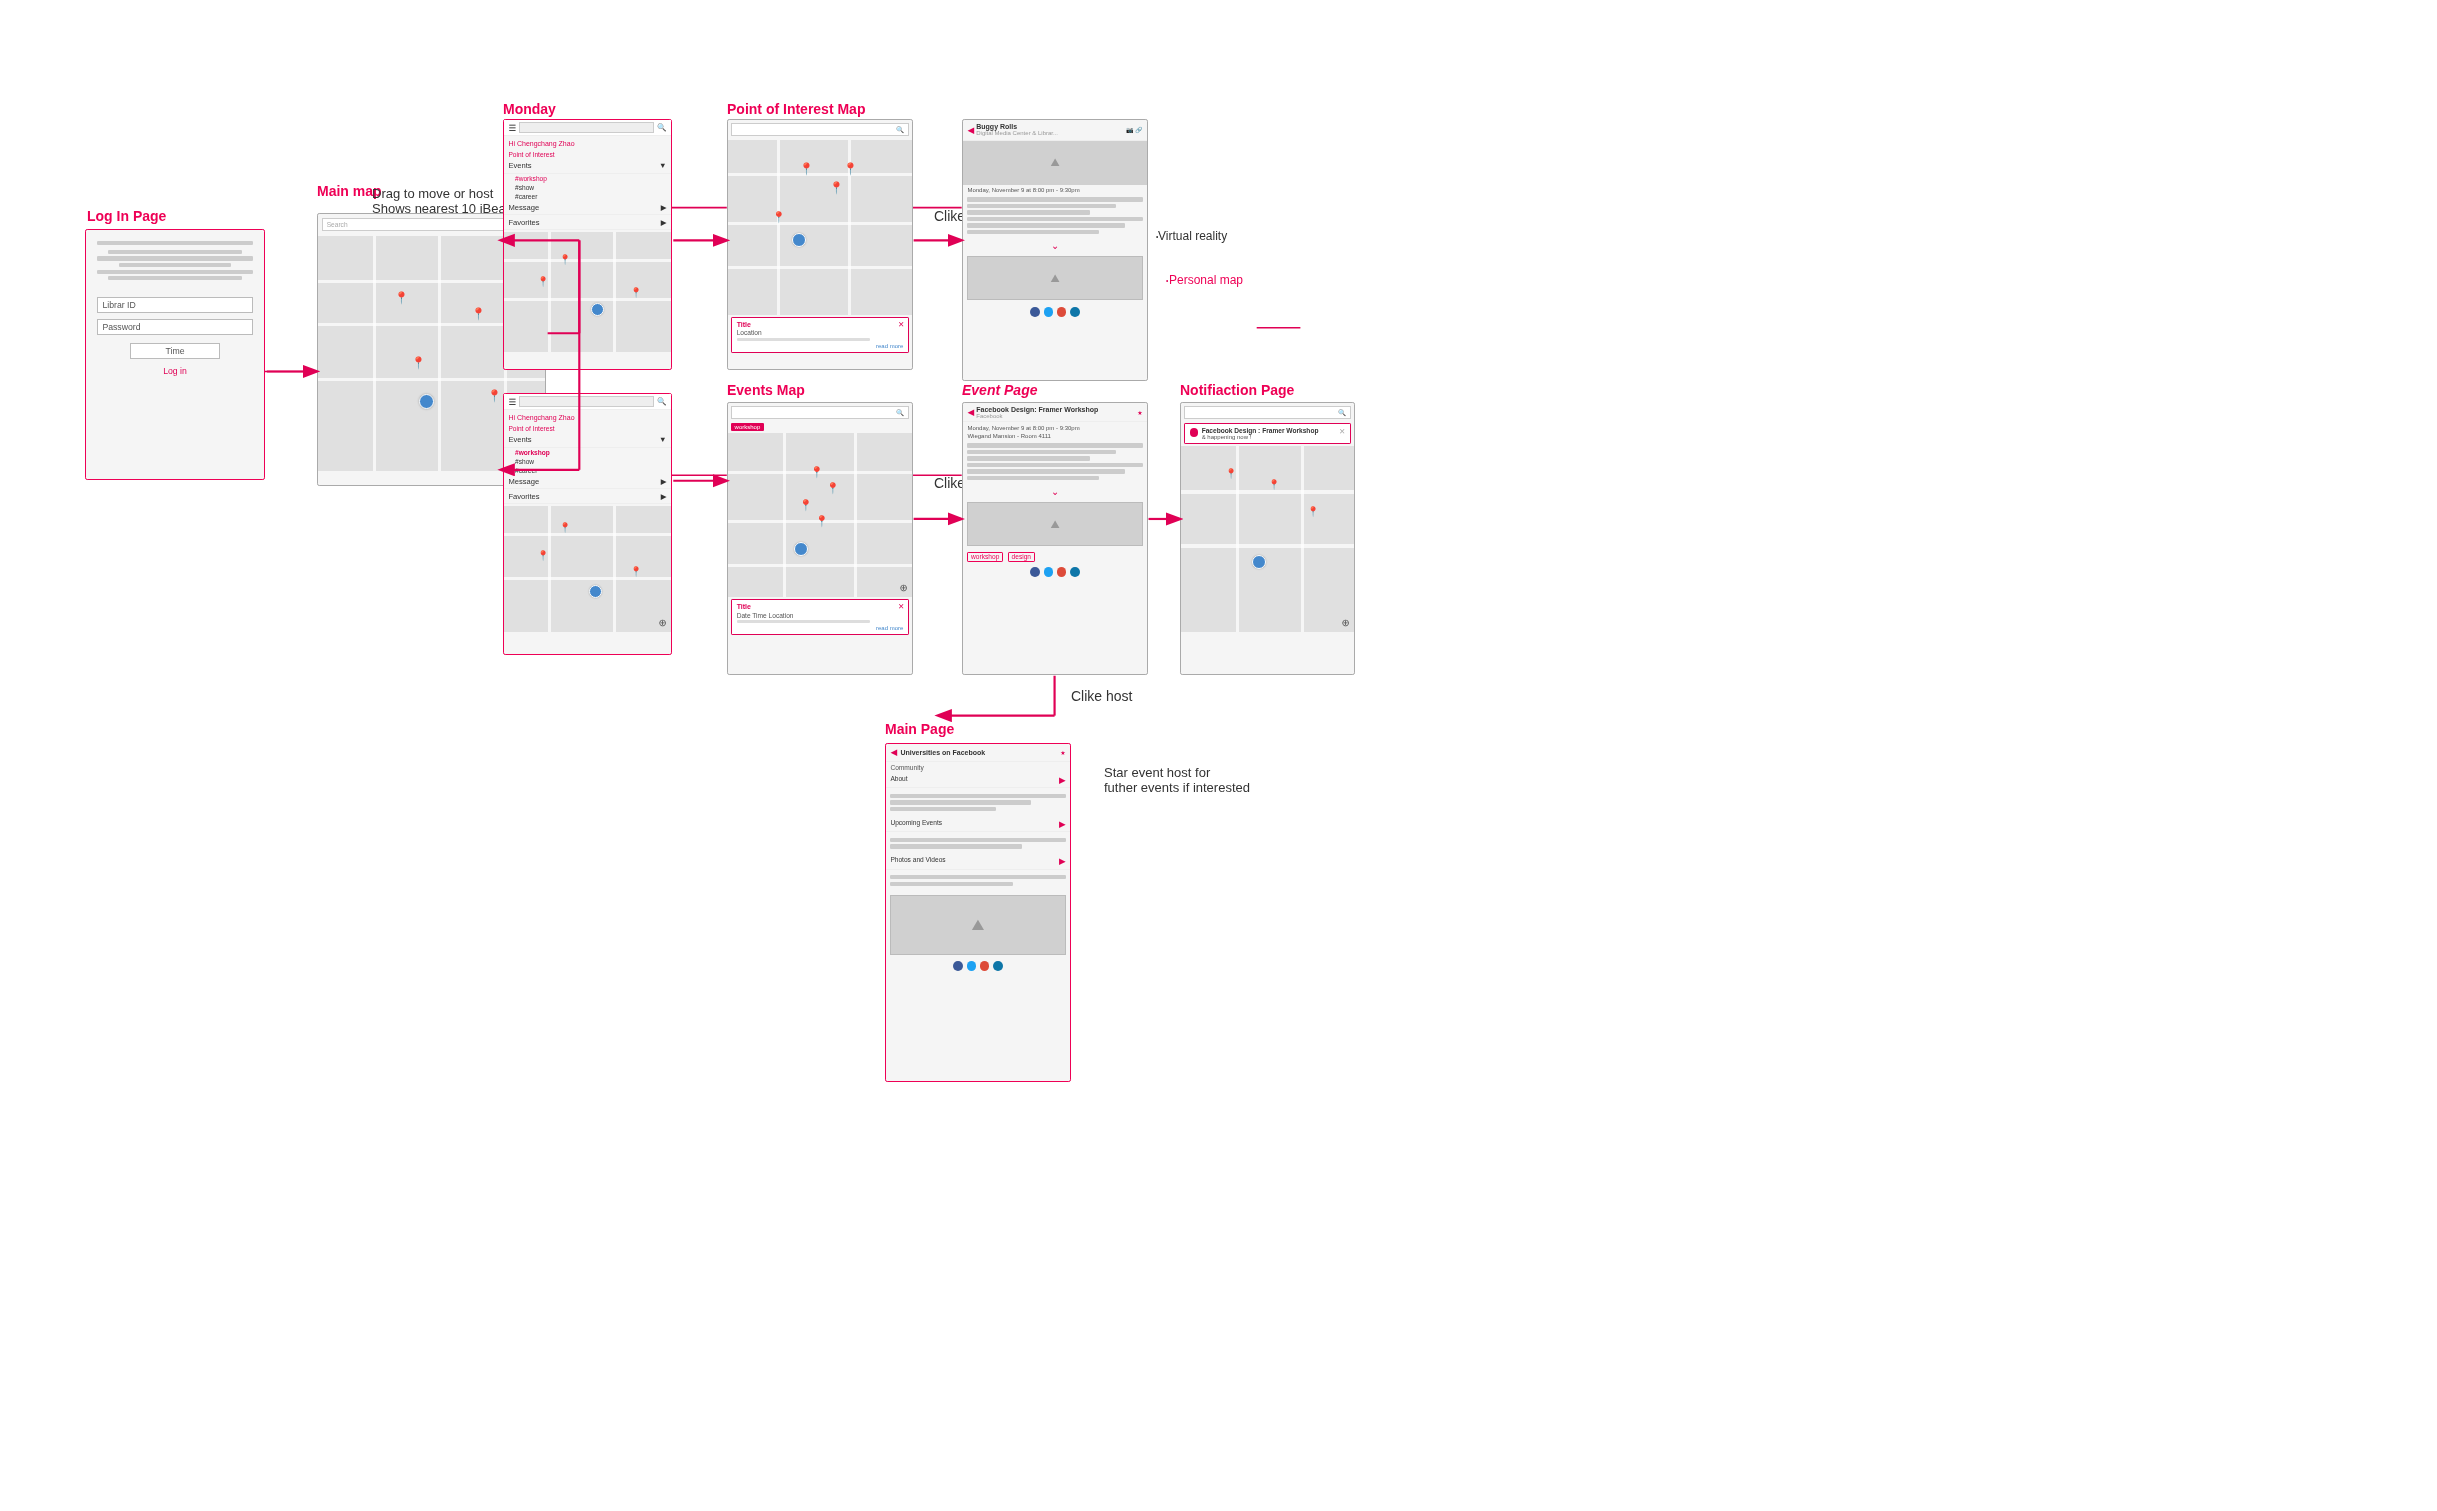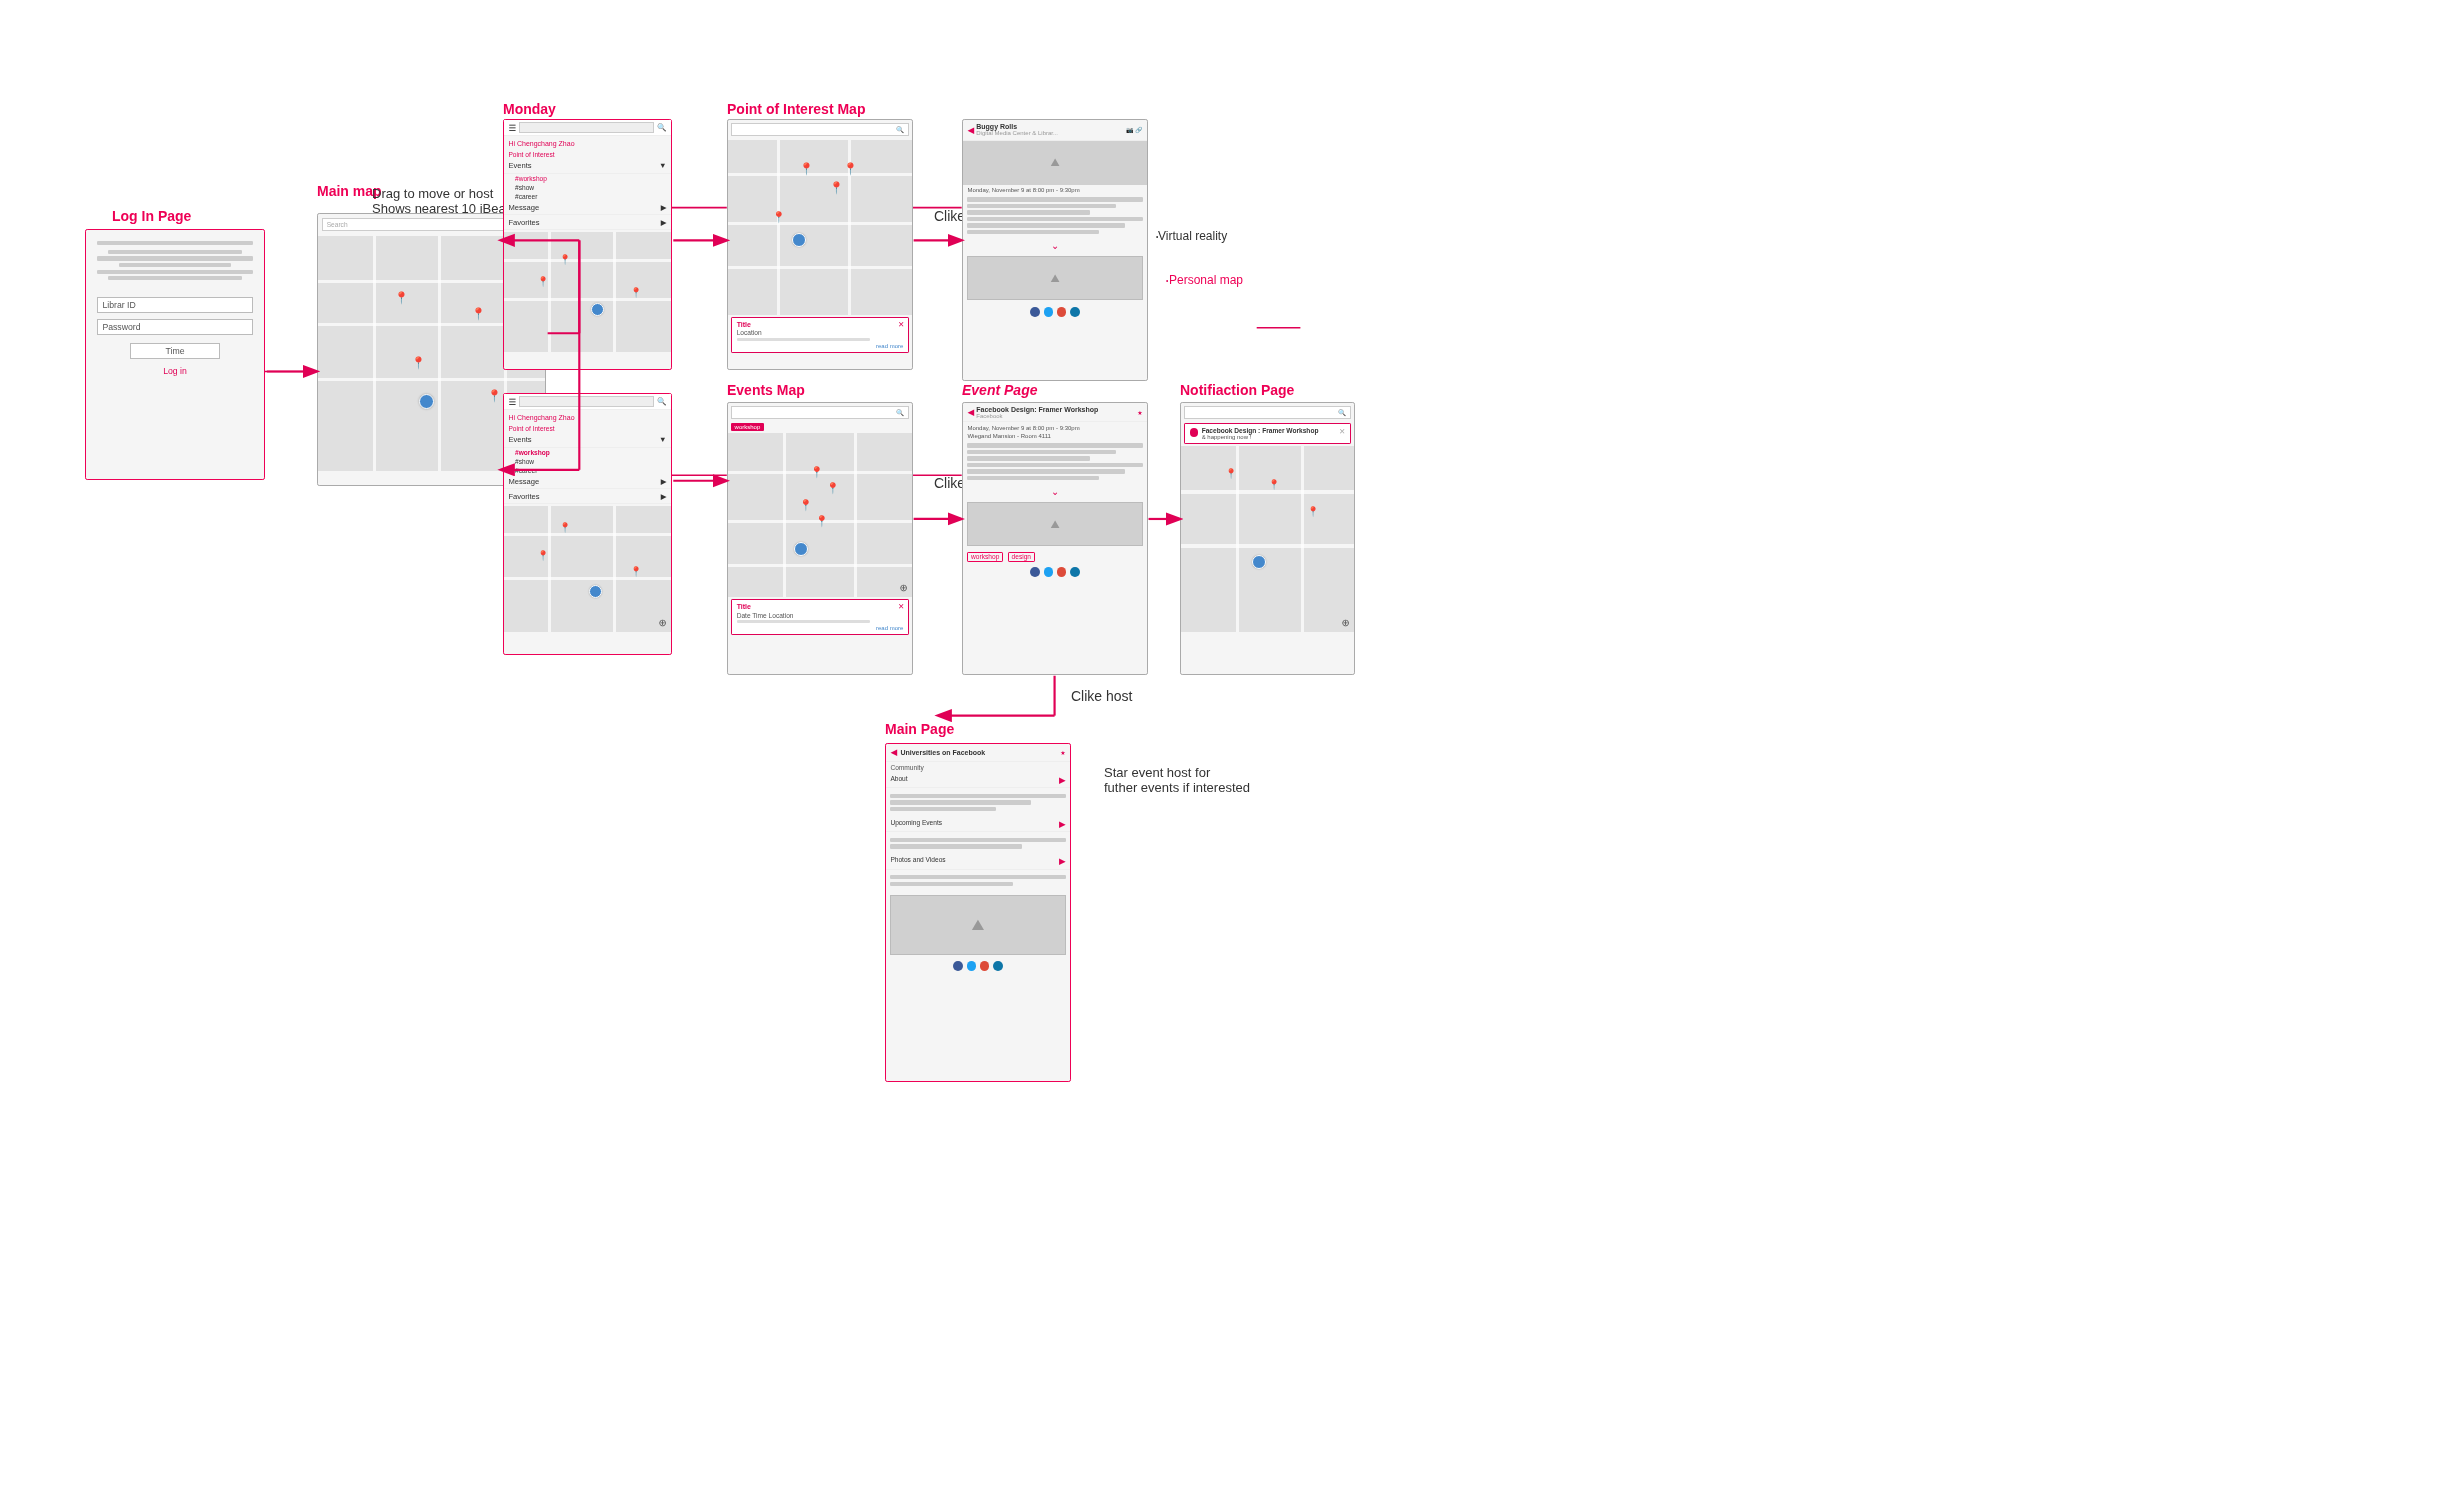--- a/index.html
+++ b/index.html
@@ -148,21 +148,21 @@
   <line x1="1640" y1="870" x2="1760" y2="870" stroke="#e00055" stroke-width="3"></line>
 
   <line x1="2050" y1="1020" x2="2050" y2="1120" stroke="#e00055" stroke-width="3"></line>
   <line x1="2050" y1="1120" x2="1920" y2="1120" stroke="#e00055" stroke-width="3"></line>
 
   <line x1="2300" y1="600" x2="2380" y2="600" stroke="#e00055" stroke-width="3"></line>
 
   <line x1="2300" y1="870" x2="2380" y2="870" stroke="#e00055" stroke-width="3"></line>
 </svg>
 
-<div class="label" style="left:87px; top:208px;margin-left:25px;">Log In Page</div>
+<div class="label" style="left:87px; top:208px;">Log In Page</div>
 
 <div class="phone-frame" style="left:85px; top:229px; width:180px; height:251px;">
 
   <div style="margin:11px 11px 4.4px; height:4.4px; background:#ccc; border-radius:1.1px;"></div>
   <div style="margin:2.2px 22px; height:4.4px; background:#ccc; border-radius:1.1px;"></div>
   <div style="margin:2.2px 11px; height:4.4px; background:#ccc; border-radius:1.1px;"></div>
   <div style="margin:2.2px 33px; height:4.4px; background:#ccc; border-radius:1.1px;"></div>
   <div style="margin:2.2px 11px; height:4.4px; background:#ccc; border-radius:1.1px;"></div>
   <div style="margin:2.2px 22px; height:4.4px; background:#ccc; border-radius:1.1px;"></div>
 

